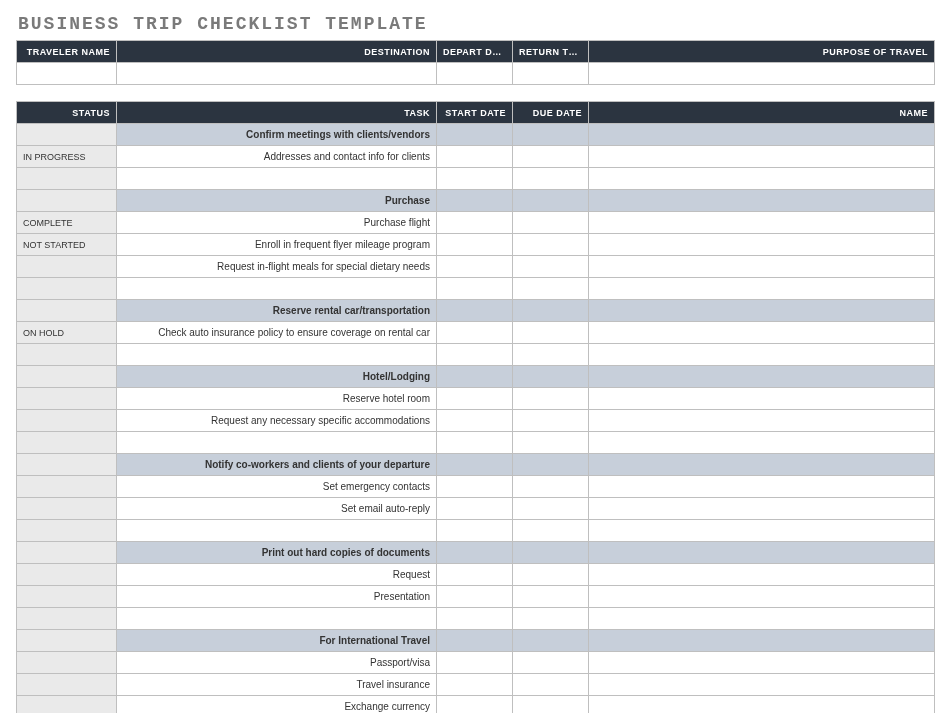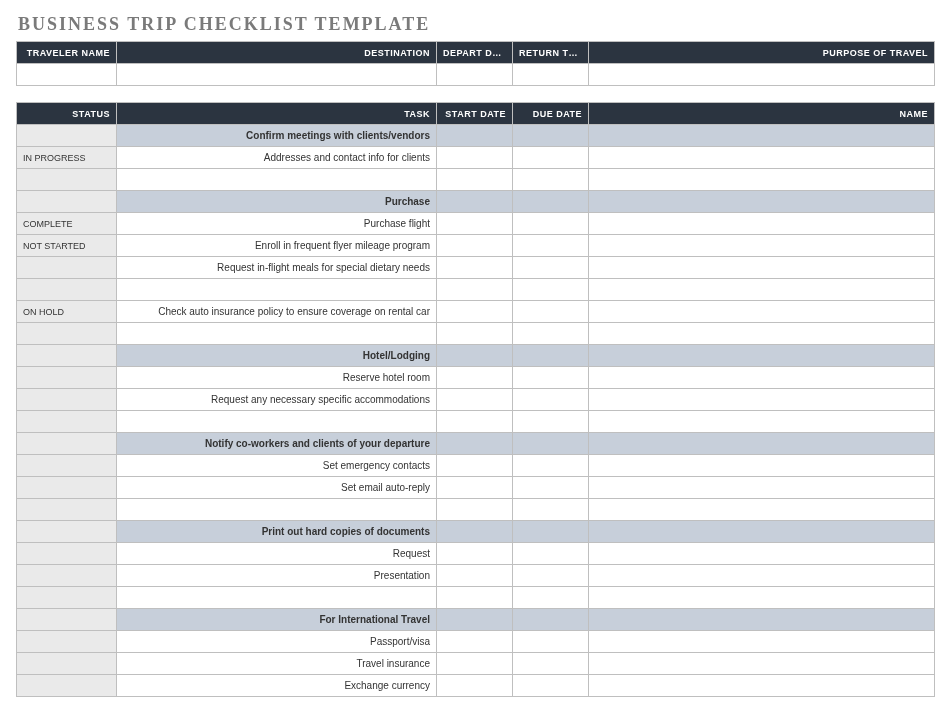--- a/index.html
+++ b/index.html
@@ -6,21 +6,21 @@
   body {
     margin: 0;
     padding: 14px 16px 20px 16px;
     background: #ffffff;
     font-family: Arial, Helvetica, sans-serif;
     font-size: 10px;
     color: #333;
     width: 951px;
   }
   .title {
-    font-family: Liberation Serif, serif;
+    font-family: Liberation Mono, monospace;
     font-size: 18px;
     letter-spacing: 2px;
     font-weight: bold;
     color: #7a7a7a;
     margin: 0 0 6px 2px;
   }
   table {
     border-collapse: collapse;
     width: 100%;
     table-layout: fixed;
@@ -171,20 +171,27 @@
         <td class="date"></td>
         <td class="notes"></td>
       </tr>
       <tr class="spacer">
         <td class="status"></td>
         <td class="task"></td>
         <td class="date"></td>
         <td class="date"></td>
         <td class="notes"></td>
       </tr>
+      <tr class="section">
+        <td class="status"></td>
+        <td class="task">Reserve rental car/transportation</td>
+        <td class="date"></td>
+        <td class="date"></td>
+        <td class="notes"></td>
+      </tr>
       <tr>
         <td class="status">ON HOLD</td>
         <td class="task">Check auto insurance policy to ensure coverage on rental car</td>
         <td class="date"></td>
         <td class="date"></td>
         <td class="notes"></td>
       </tr>
       <tr class="spacer">
         <td class="status"></td>
         <td class="task"></td>

